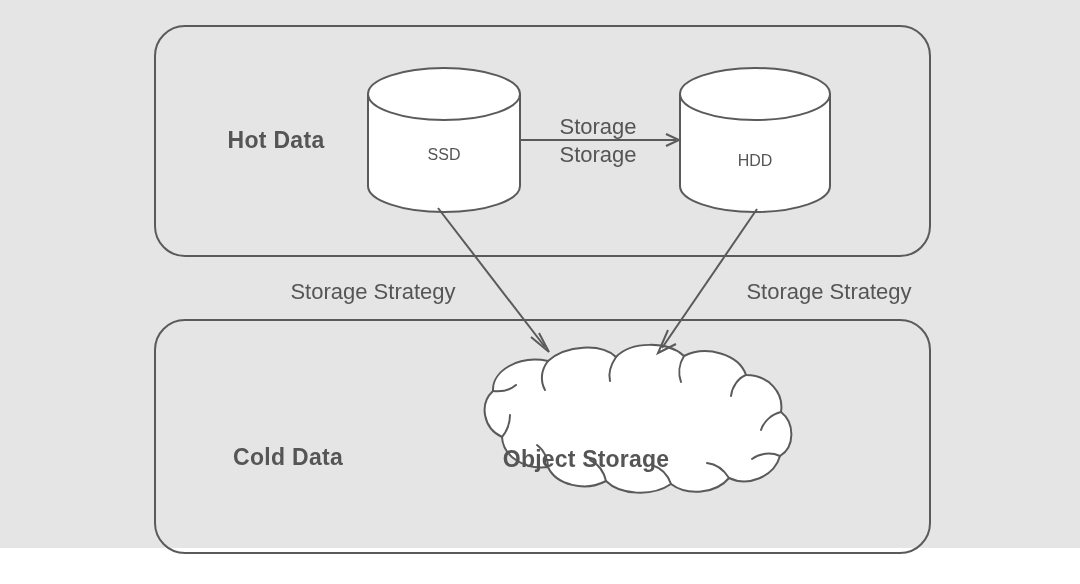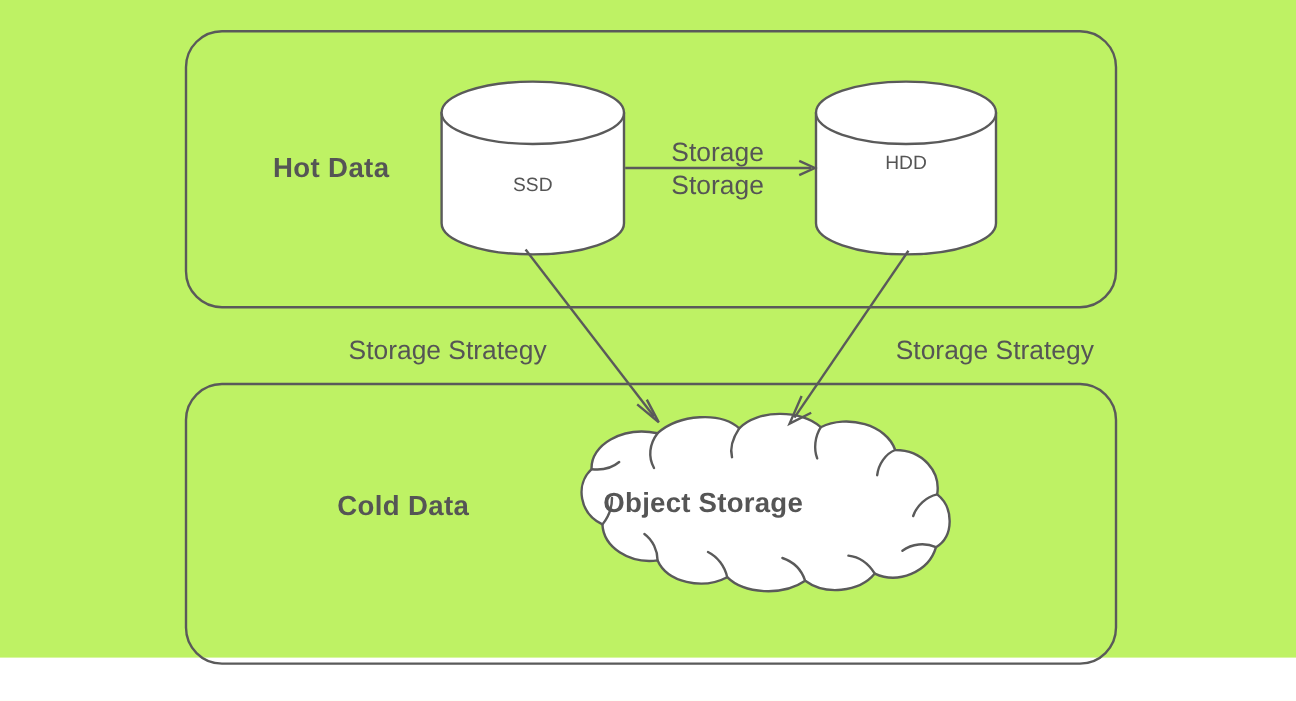--- a/index.html
+++ b/index.html
@@ -10,21 +10,21 @@
   body {
     width: 1080px;
     height: 584px;
     overflow: hidden;
     font-family: "Liberation Sans", sans-serif;
   }
   #diagram-root {
     position: relative;
     width: 1080px;
     height: 548px;
-    background: #bef264;
+    background: #e5e5e5;
   }
   #diagram-svg {
     position: absolute;
     top: 0;
     left: 0;
     width: 1080px;
     height: 584px;
   }
   .shape-stroke {
     fill: none;
@@ -68,20 +68,21 @@
   .lbl-node {
     font-size: 16px;
     font-weight: normal;
     transform: translate(-50%, -50%);
   }
   .lbl-node-bold {
     font-size: 23px;
     font-weight: bold;
     letter-spacing: 0.2px;
     transform: translate(-50%, -50%);
+    margin-top: 40px;
   }
   .lbl-edge {
     font-size: 22px;
     font-weight: normal;
     line-height: 28px;
     text-align: center;
     transform: translate(-50%, -50%);
   }
   .lbl-edge-line {
     display: block;
@@ -148,25 +149,25 @@
 
     <g>
       <line class="connector" x1="757" y1="209" x2="662" y2="348"></line>
       <polyline class="arrow-head" points="668,330 658,353 676,344"></polyline>
     </g>
 
   </svg>
 
   <div class="lbl lbl-zone" style="left:276px; top:140px;">Hot Data</div>
 
-  <div class="lbl lbl-zone" style="left:288px; top:422px;margin-left:48px;">Cold Data</div>
+  <div class="lbl lbl-zone" style="left:288px; top:457px;">Cold Data</div>
 
   <div class="lbl lbl-node" style="left:444px; top:155px;">SSD</div>
 
-  <div class="lbl lbl-node" style="left:755px; top:137px;">HDD</div>
+  <div class="lbl lbl-node" style="left:755px; top:161px;">HDD</div>
 
   <div class="lbl lbl-node-bold" style="left:586px; top:419px;">Object Storage</div>
 
   <div class="lbl lbl-edge" style="left:598px; top:141px;">
     <span class="lbl-edge-line">Storage</span>
     <span class="lbl-edge-line">Storage</span>
   </div>
 
   <div class="lbl lbl-edge" style="left:373px; top:292px;">Storage Strategy</div>
 

